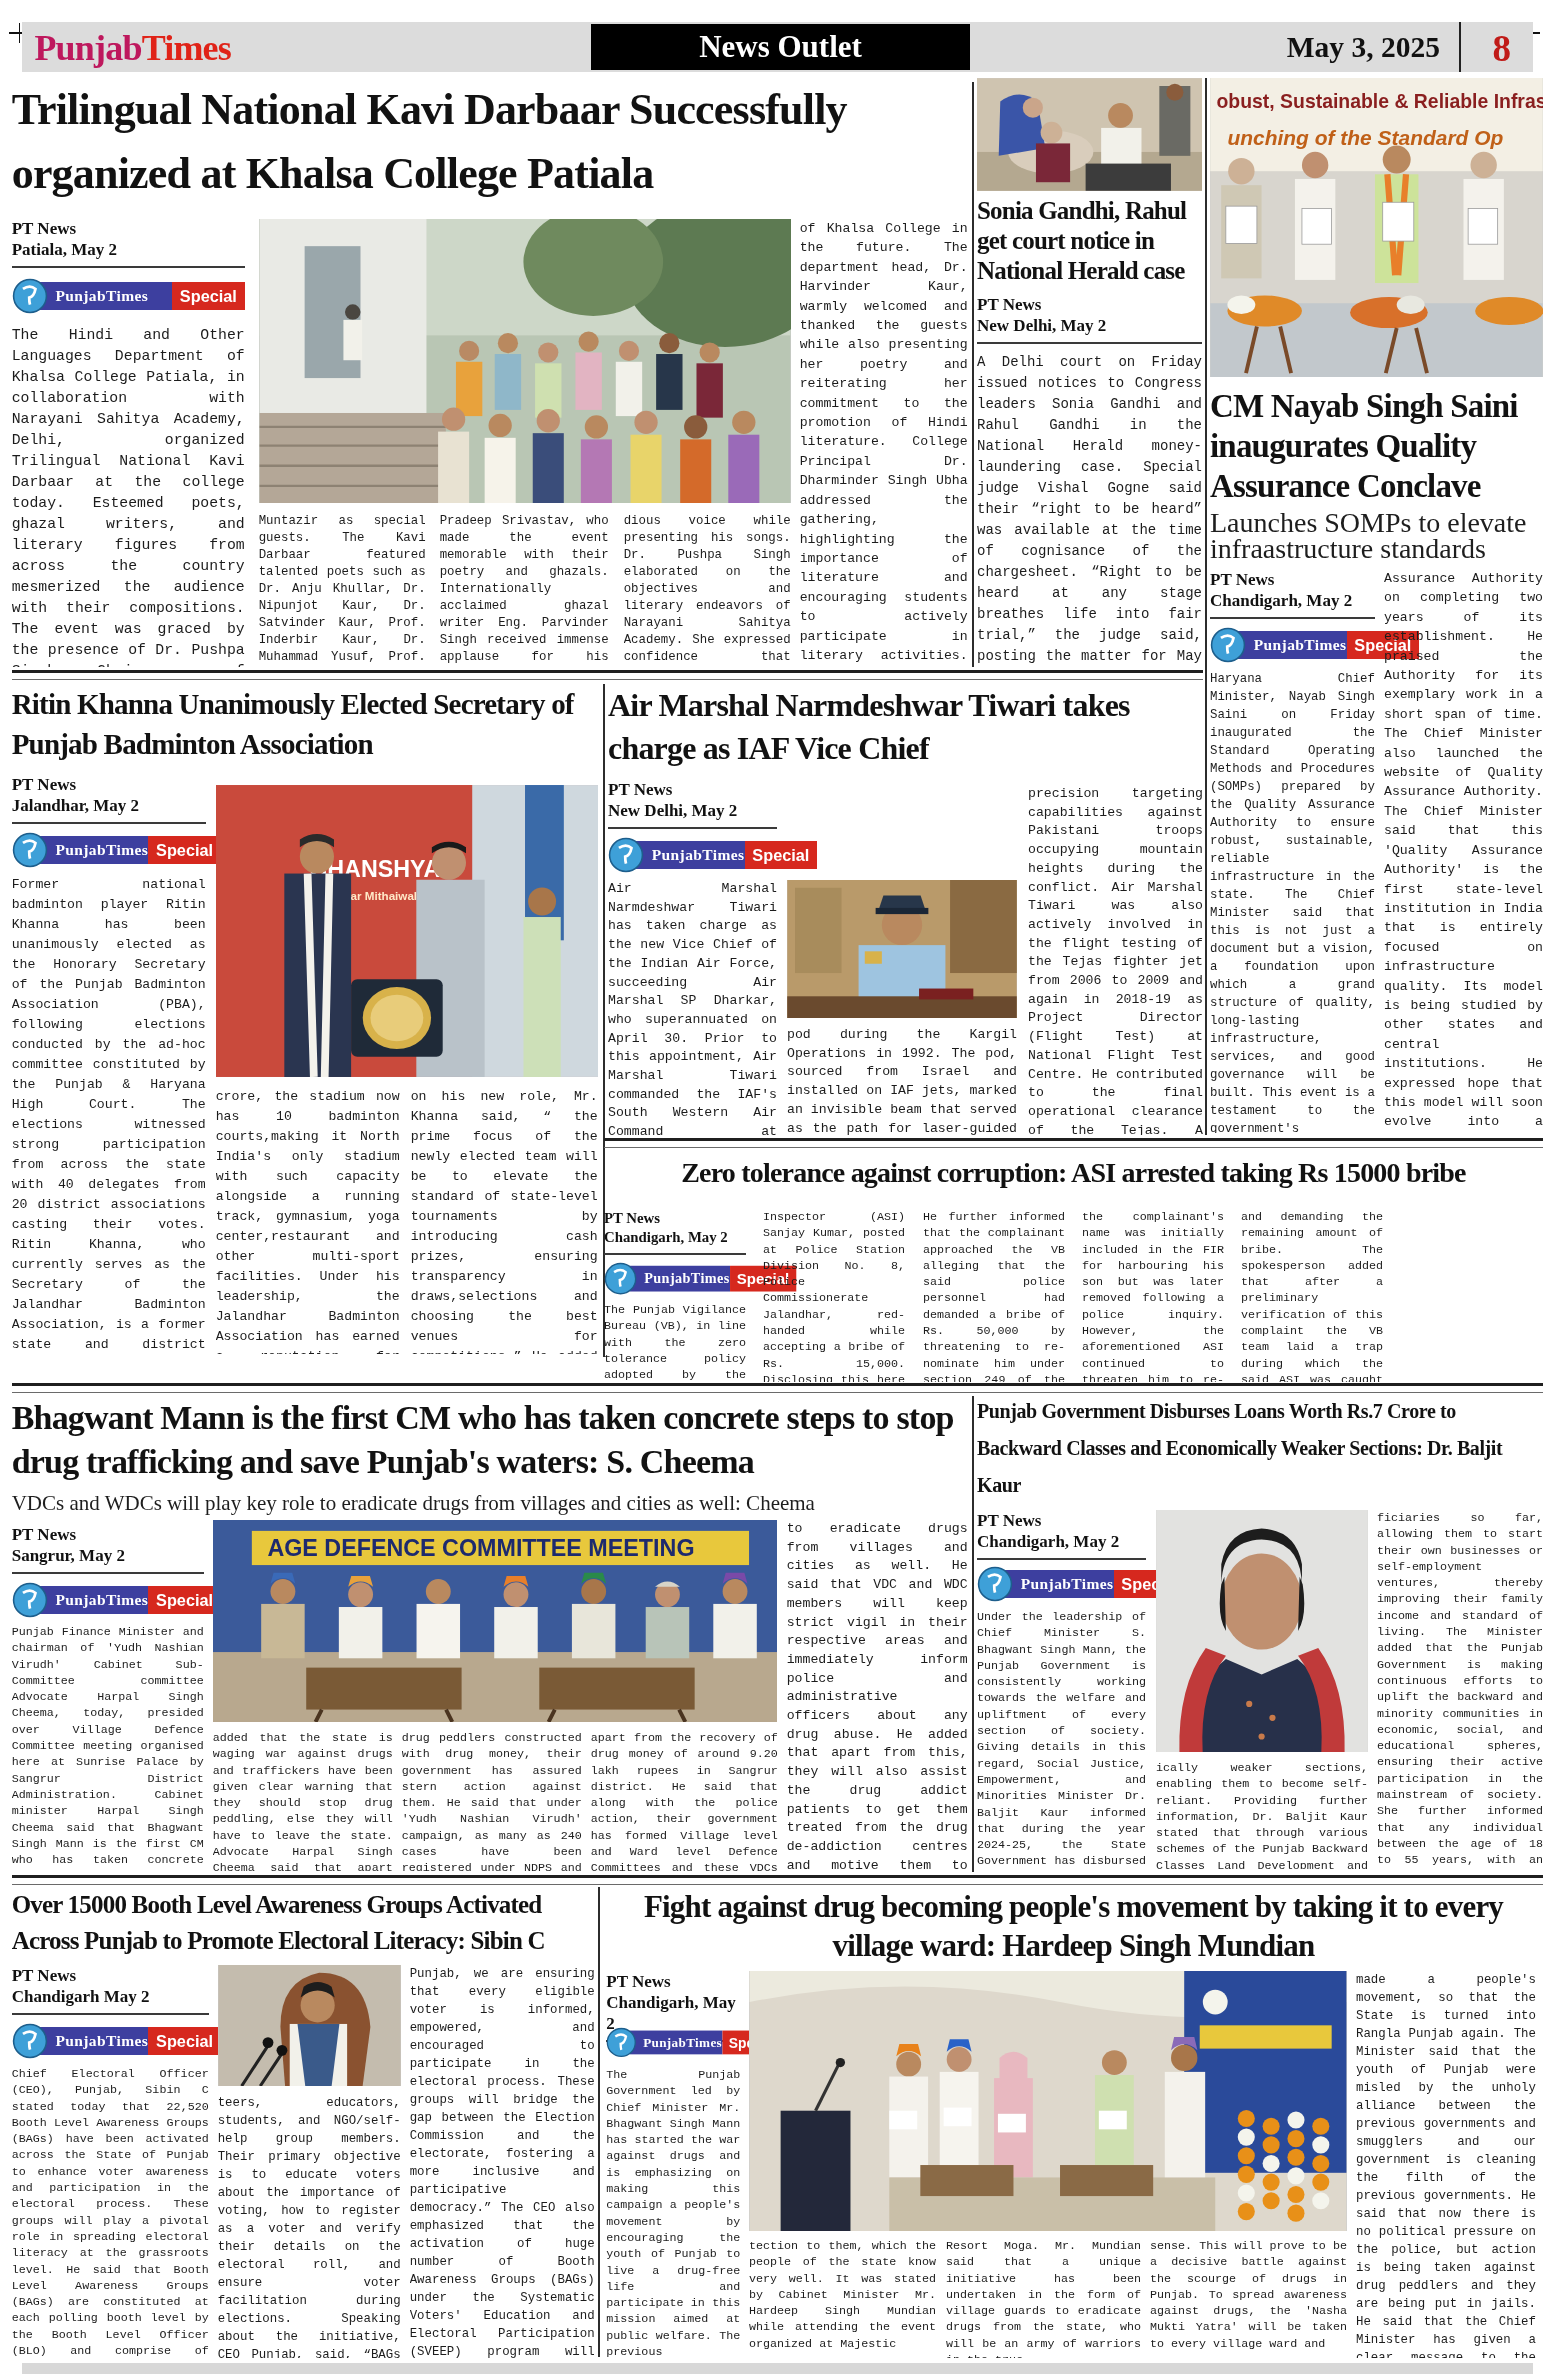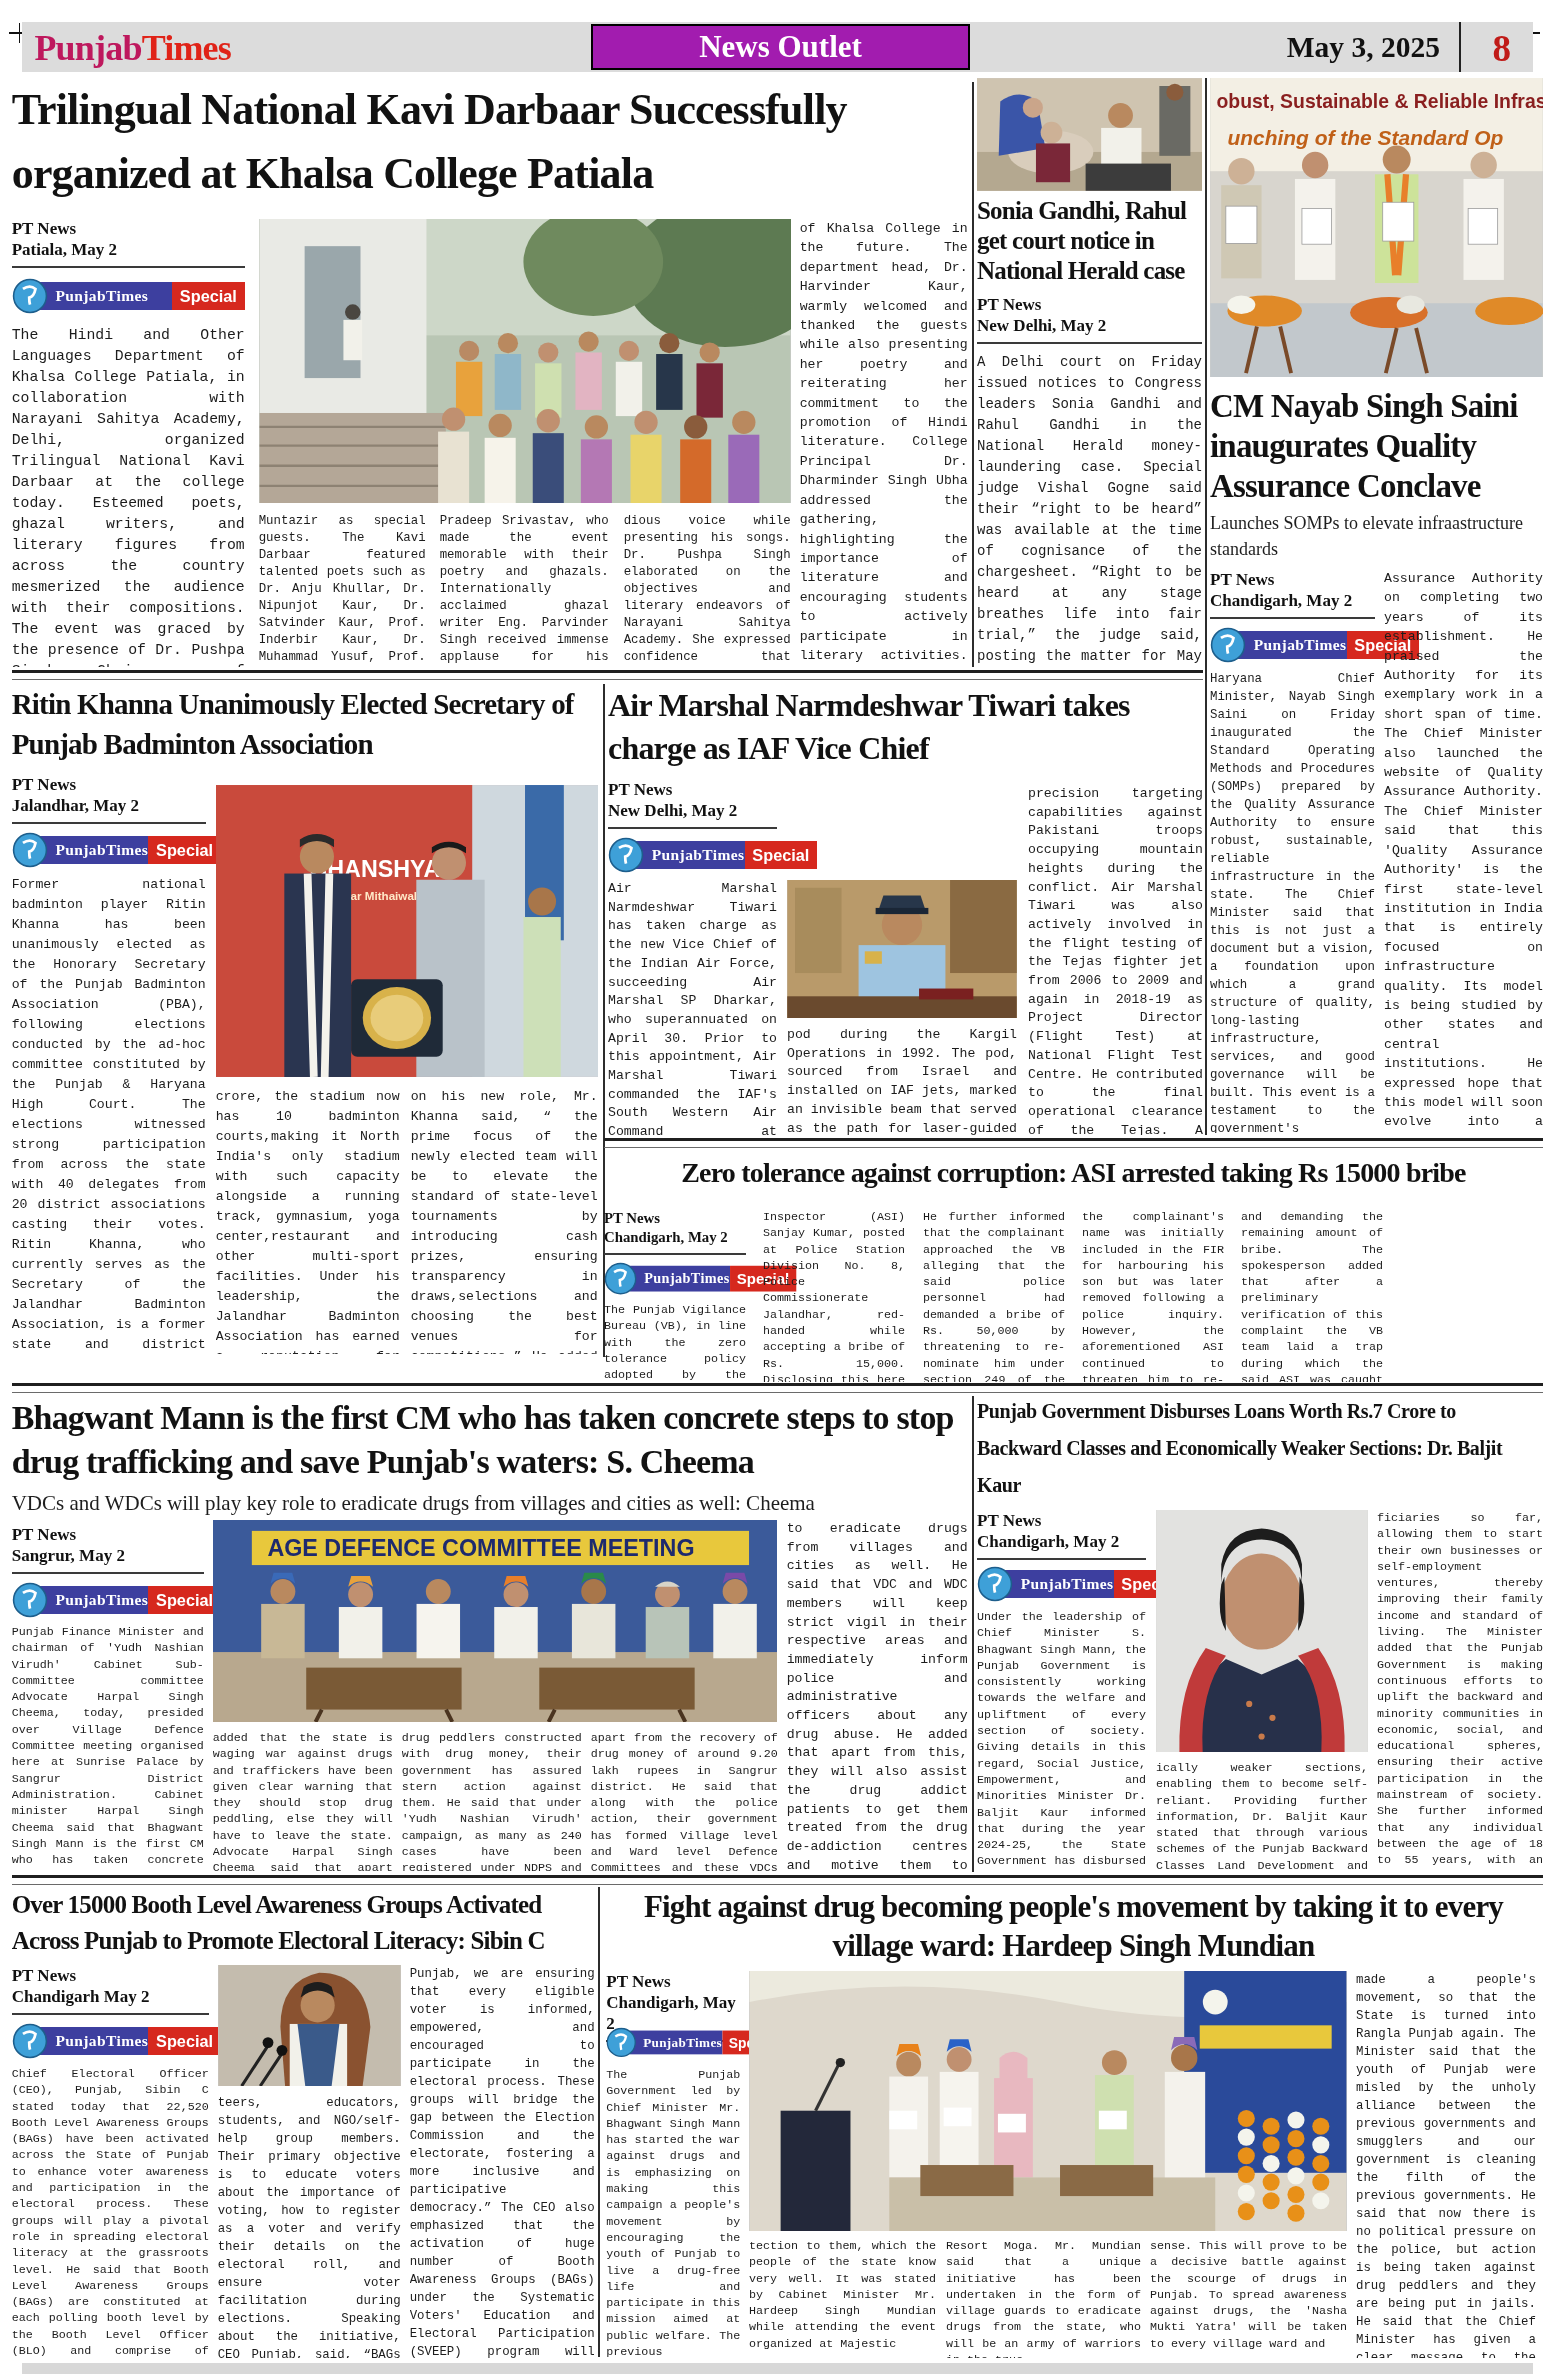--- a/index.html
+++ b/index.html
@@ -4,21 +4,21 @@
 <style>
   html,body{margin:0;padding:0;background:#f2f2f2;}
   #page{position:relative;width:1554px;height:2377px;background:#ffffff;
         font-family:"Liberation Serif",serif;color:#1a1a1a;overflow:hidden;}
 
   
   #hdr{position:absolute;left:22px;top:22px;width:1511px;height:50px;background:#dcdcdc;}
   #hdr .brand{position:absolute;left:12.4px;top:4.7px;font-size:36px;font-weight:700;letter-spacing:-0.8px;}
   #hdr .brand .b1{color:#be185d;}
   #hdr .brand .b2{color:#e02318;}
-  #hdr .mast{position:absolute;left:569px;top:2.3px;width:375px;height:42px;background:#a21caf;
+  #hdr .mast{position:absolute;left:569px;top:2.3px;width:375px;height:42px;background:#000000;
              border:2.3px solid #000;color:#fff;font-size:31px;font-weight:700;text-align:center;line-height:42px;}
   #hdr .hdate{position:absolute;right:93px;top:9.3px;font-size:29.5px;font-weight:700;color:#111;}
   #hdr .hbar{position:absolute;right:72px;top:0;width:2.3px;height:50px;background:#222;}
   #hdr .hpage{position:absolute;right:22px;top:4.7px;font-size:37px;font-weight:700;color:#c01b18;}
   .crop{position:absolute;width:20px;height:20px;}
   .crop i{position:absolute;background:#111;display:block;}
   .crop .h{left:0;top:9.3px;width:20px;height:1.6px;}
   .crop .v{left:9.3px;top:0;width:1.6px;height:20px;}
 
   
@@ -56,21 +56,21 @@
   #artB{left:977px;top:78px;width:225px;height:589px;}
   #artB .phB{left:0;top:0;width:225px;height:113px;}
   #artB .hl{position:absolute;left:0;top:118px;width:225px;font-size:25px;line-height:30px;}
   #artB .byline{position:absolute;left:0;top:216px;width:225px;}
   #artB .cB1{left:0;top:274px;width:225px;height:314px;font-size:14px;line-height:21px;}
 
   
   #artC{left:1210px;top:78px;width:333px;height:1057px;}
   #artC .phC{left:0;top:0;width:333px;height:299px;}
   #artC .hl{position:absolute;left:0;top:308px;width:333px;font-size:33px;line-height:40px;}
-  #artC .subhl{position:absolute;left:0;top:432px;width:333px;font-size:18px;line-height:26px;}
+  #artC .subhl{position:absolute;left:0;top:432px;width:333px;font-size:28px;line-height:26px;}
   #artC .byline{position:absolute;left:0;top:491px;width:165px;}
   #artC .badge{position:absolute;left:0;top:550px;width:165px;}
   #artC .cC1{left:0;top:592px;width:165px;height:463px;font-size:12.4px;line-height:18px;}
   #artC .cC2{left:174px;top:491px;width:159px;height:564px;font-size:13.2px;line-height:19.4px;}
 
   
   #artD{left:11.7px;top:684px;width:587px;height:672px;}
   #artD .hl{font-size:29px;line-height:40px;}
   #artD .byline{position:absolute;left:0;top:90px;width:194px;}
   #artD .badge{position:absolute;left:0;top:149px;width:194px;}

